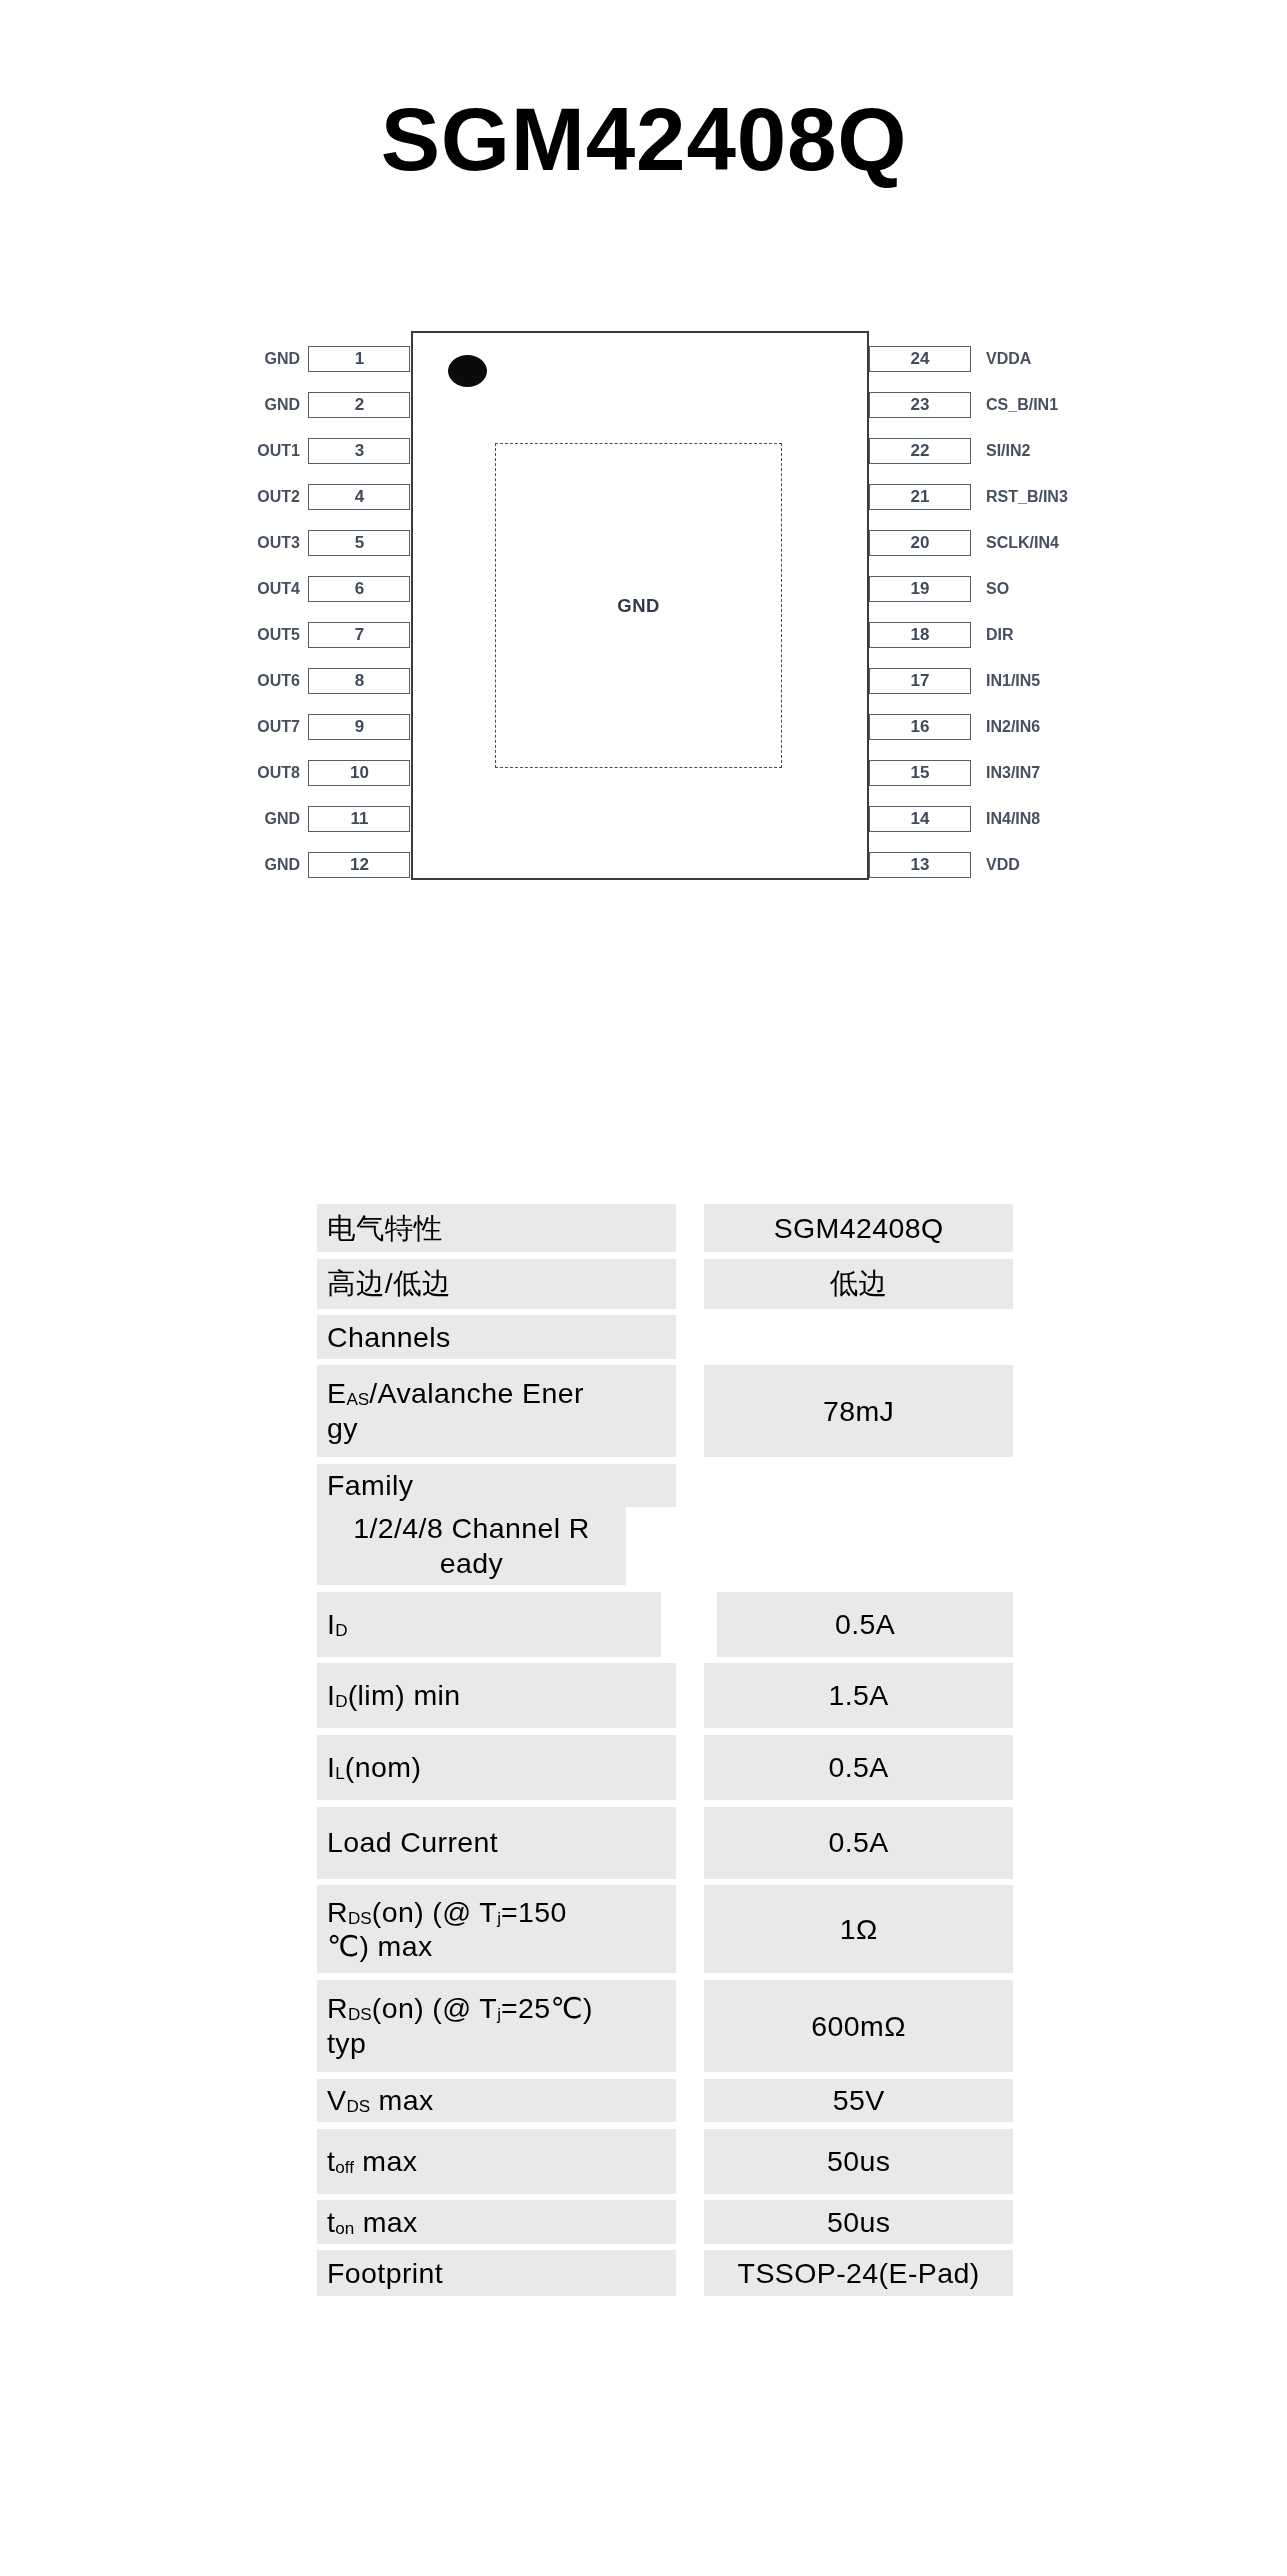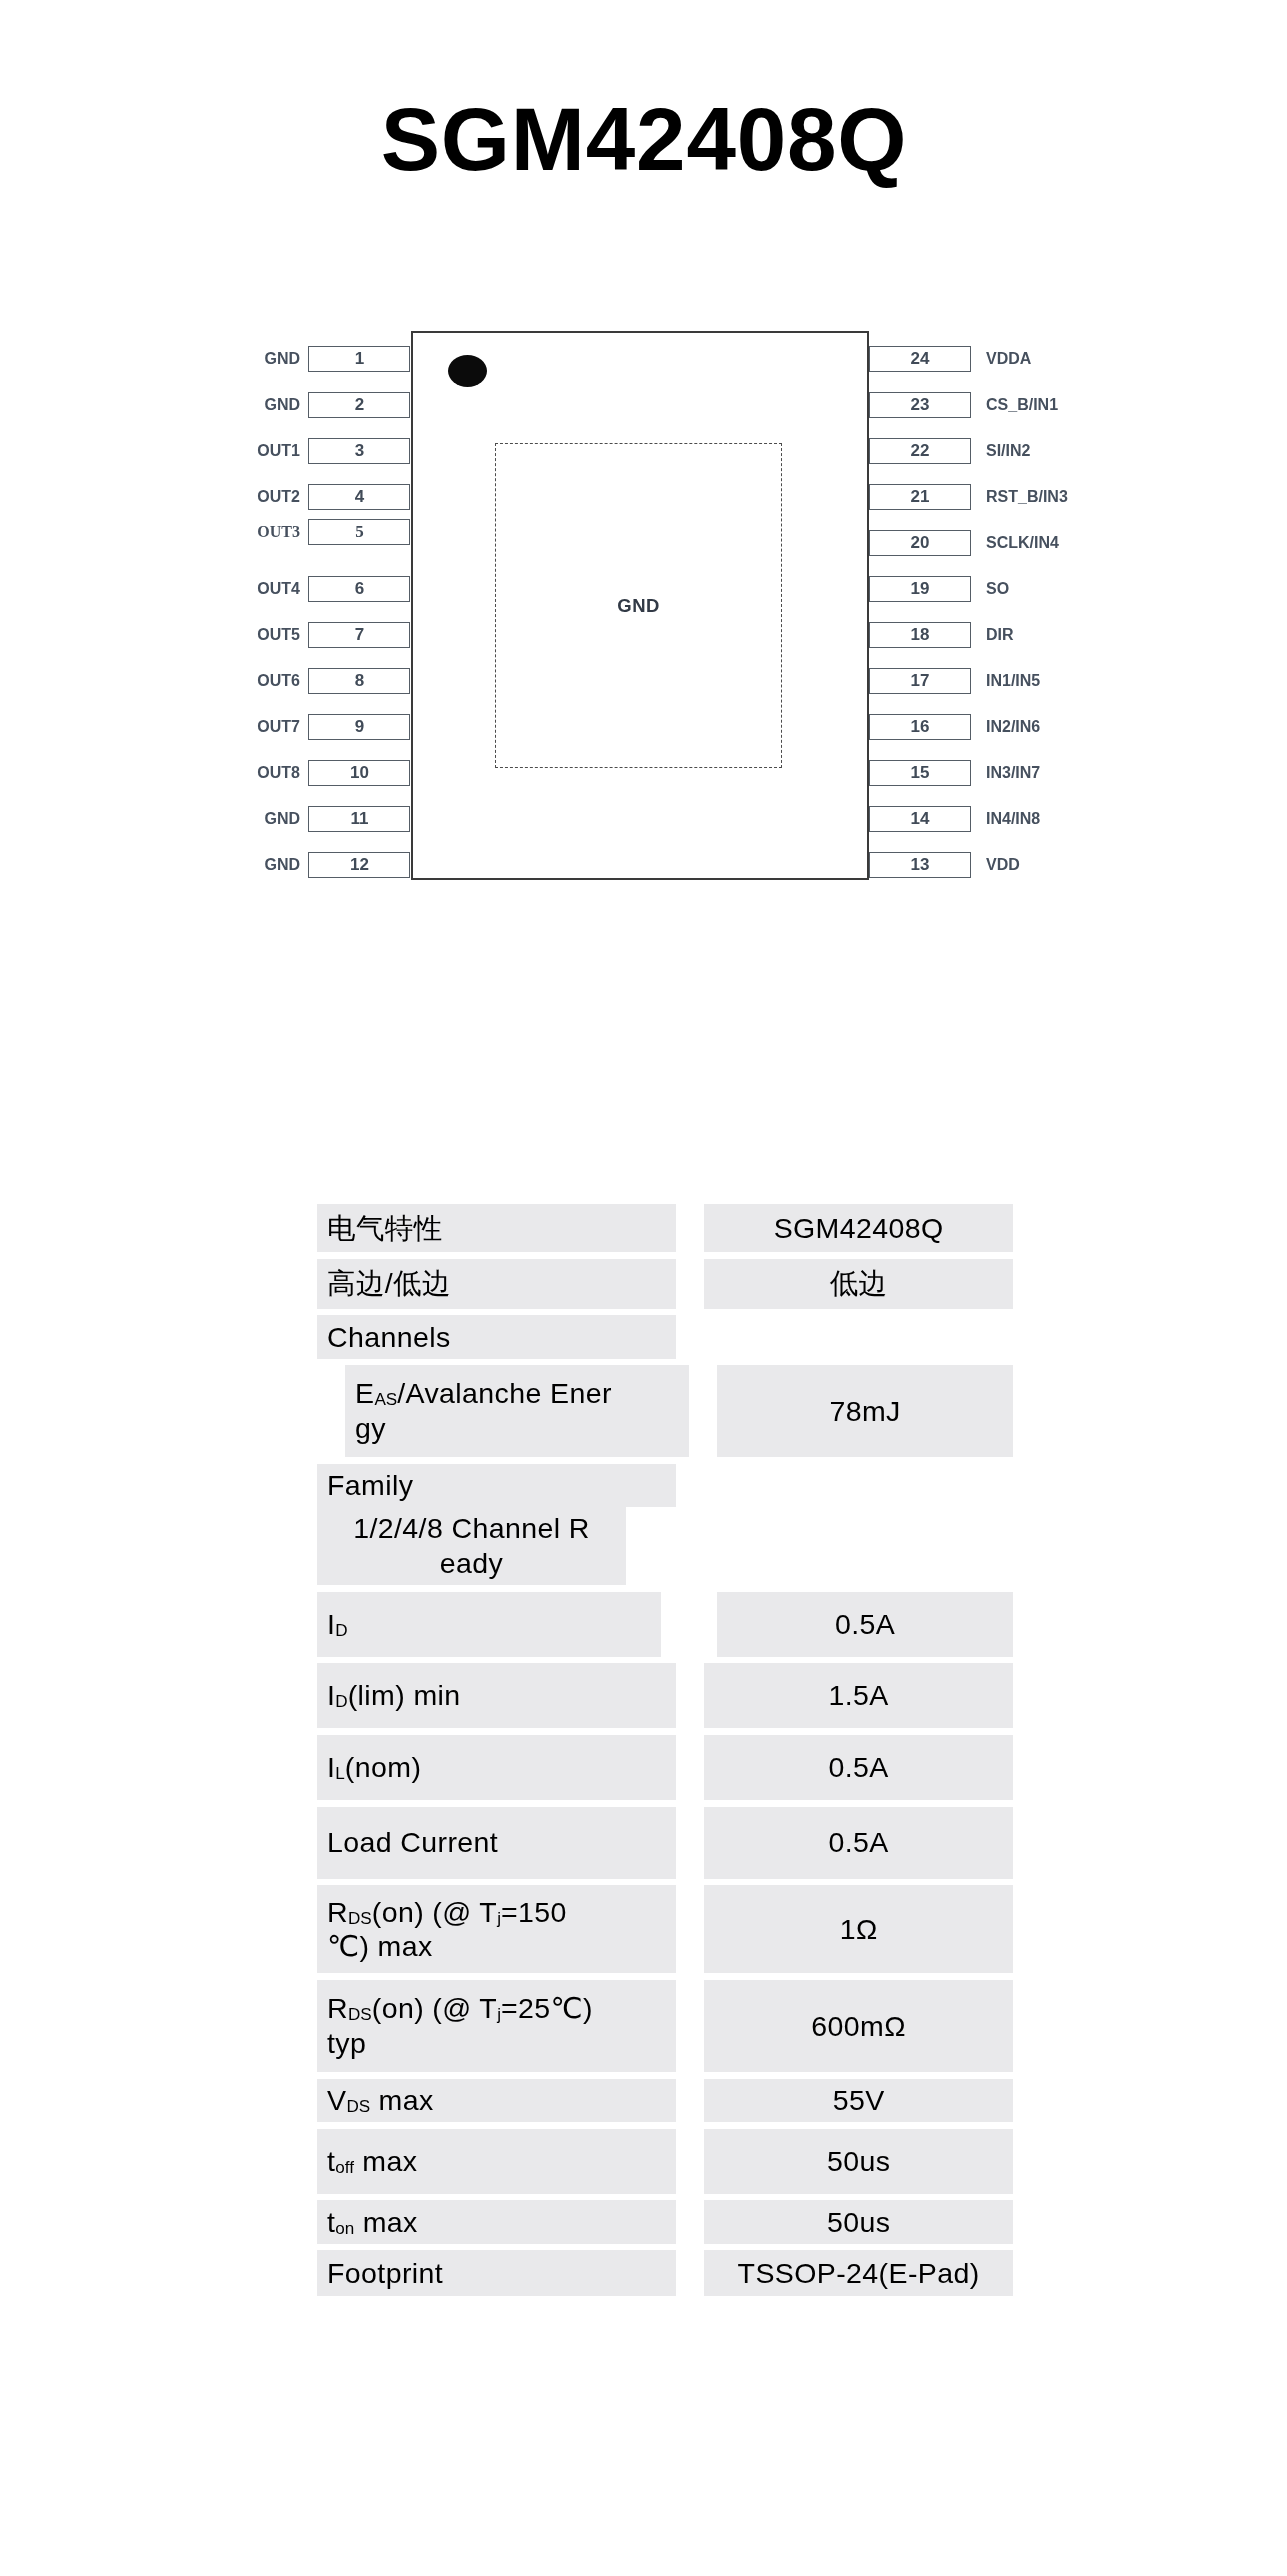--- a/index.html
+++ b/index.html
@@ -93,21 +93,21 @@
         <div class="pin-box">
           <span class="pin-num">3</span>
         </div>
       </div>
       <div class="pin-row left" style="top: 153px;">
         <span class="pin-name">OUT2</span>
         <div class="pin-box">
           <span class="pin-num">4</span>
         </div>
       </div>
-      <div class="pin-row left" style="top: 188px; font-family: Liberation Serif, serif;">
+      <div class="pin-row left" style="top: 199px;">
         <span class="pin-name">OUT3</span>
         <div class="pin-box">
           <span class="pin-num">5</span>
         </div>
       </div>
       <div class="pin-row left" style="top: 245px;">
         <span class="pin-name">OUT4</span>
         <div class="pin-box">
           <span class="pin-num">6</span>
         </div>
@@ -230,21 +230,21 @@
       <div class="t-cell t-label"><span class="wrap"><span>电气特性</span></span></div>
       <div class="t-cell t-value"><span class="wrap"><span>SGM42408Q</span></span></div>
     </div>
     <div class="t-row" style="min-height: 50px;">
       <div class="t-cell t-label"><span class="wrap"><span>高边/低边</span></span></div>
       <div class="t-cell t-value"><span class="wrap"><span>低边</span></span></div>
     </div>
     <div class="t-row" style="min-height: 43px;">
       <div class="t-cell t-label"><span class="wrap"><span>Channels</span></span></div>
     </div>
-    <div class="t-row" style="min-height: 92px; margin-left: 28px;">
+    <div class="t-row" style="min-height: 92px;">
       <div class="t-cell t-label"><span class="wrap"><span>E</span><span class="sub">AS</span><span>/Avalanche Ener
 gy</span></span></div>
       <div class="t-cell t-value"><span class="wrap"><span>78mJ</span></span></div>
     </div>
     <div class="t-row" style="min-height: 74px; flex-direction: column;">
       <div class="t-cell t-label"><span class="wrap"><span>Family</span></span></div>
       <div class="t-cell t-value"><span class="wrap"><span>1/2/4/8 Channel R
 eady</span></span></div>
     </div>
     <div class="t-row" style="min-height: 65px; gap: 28px;">

